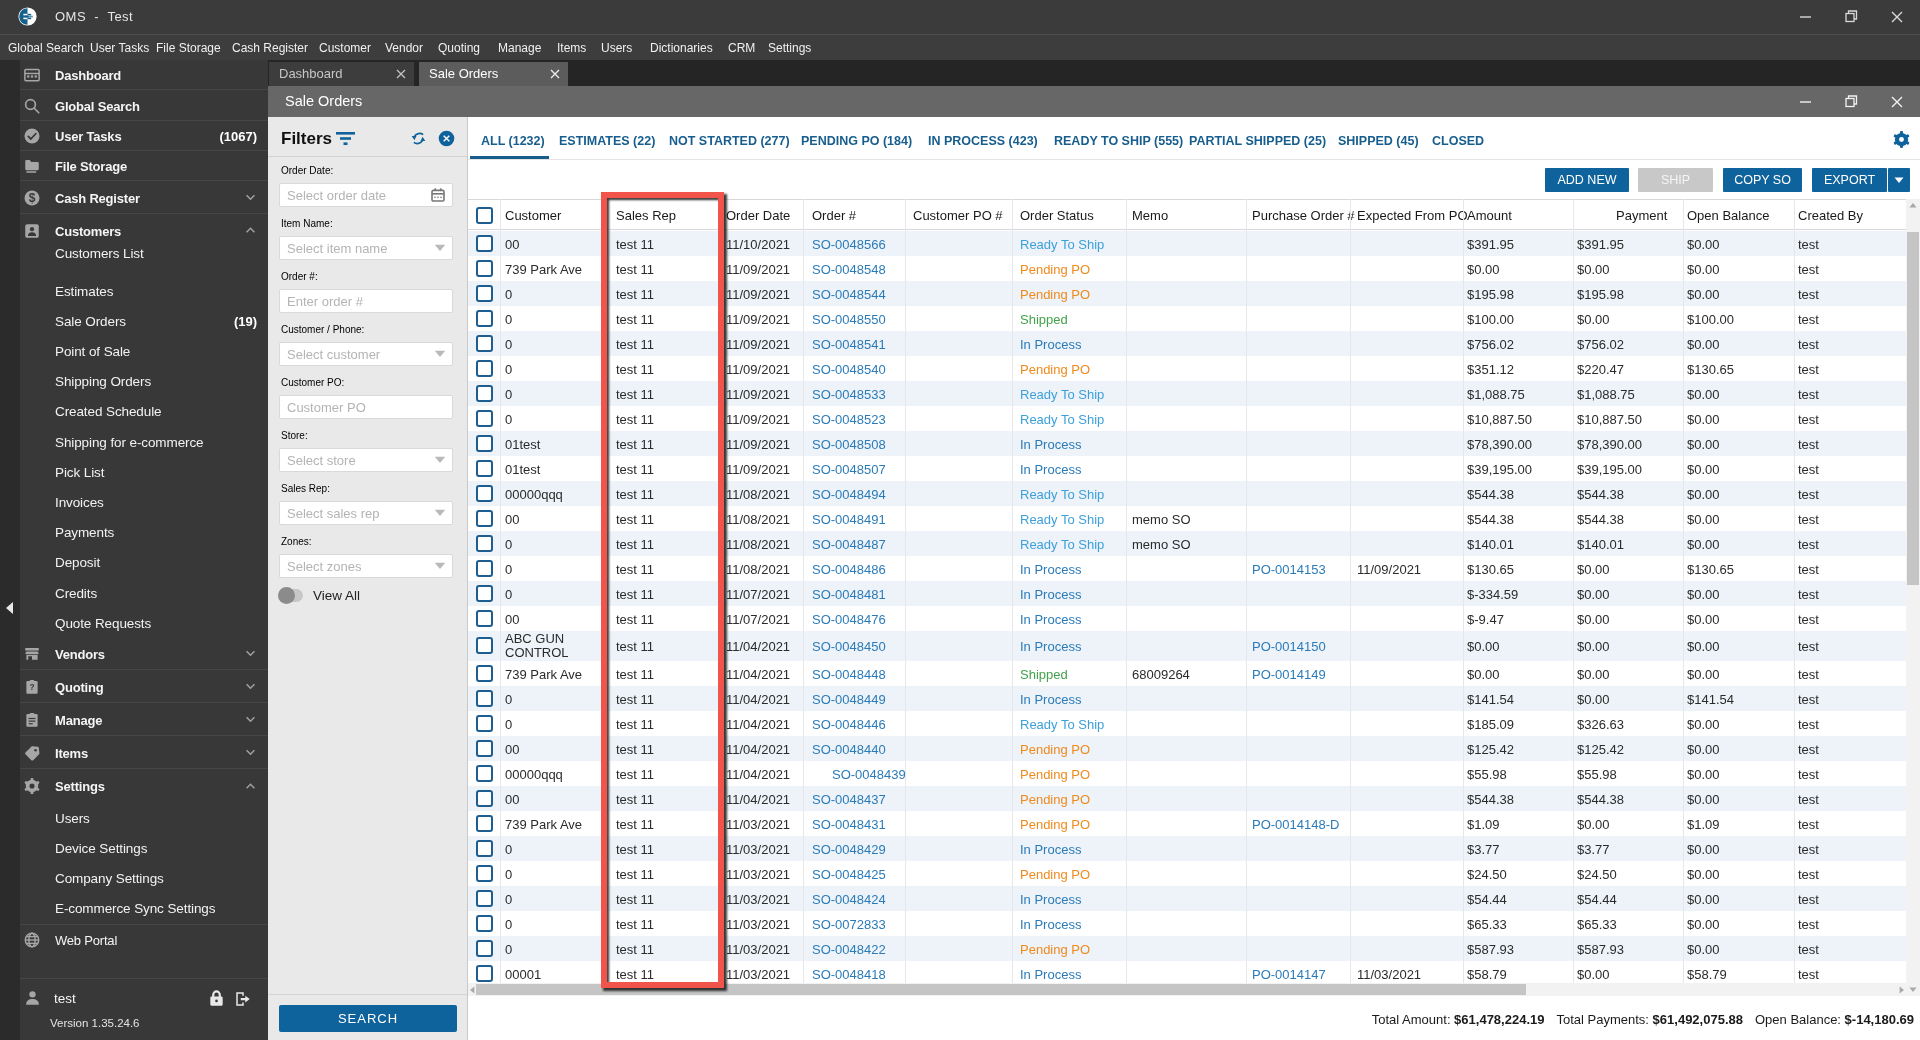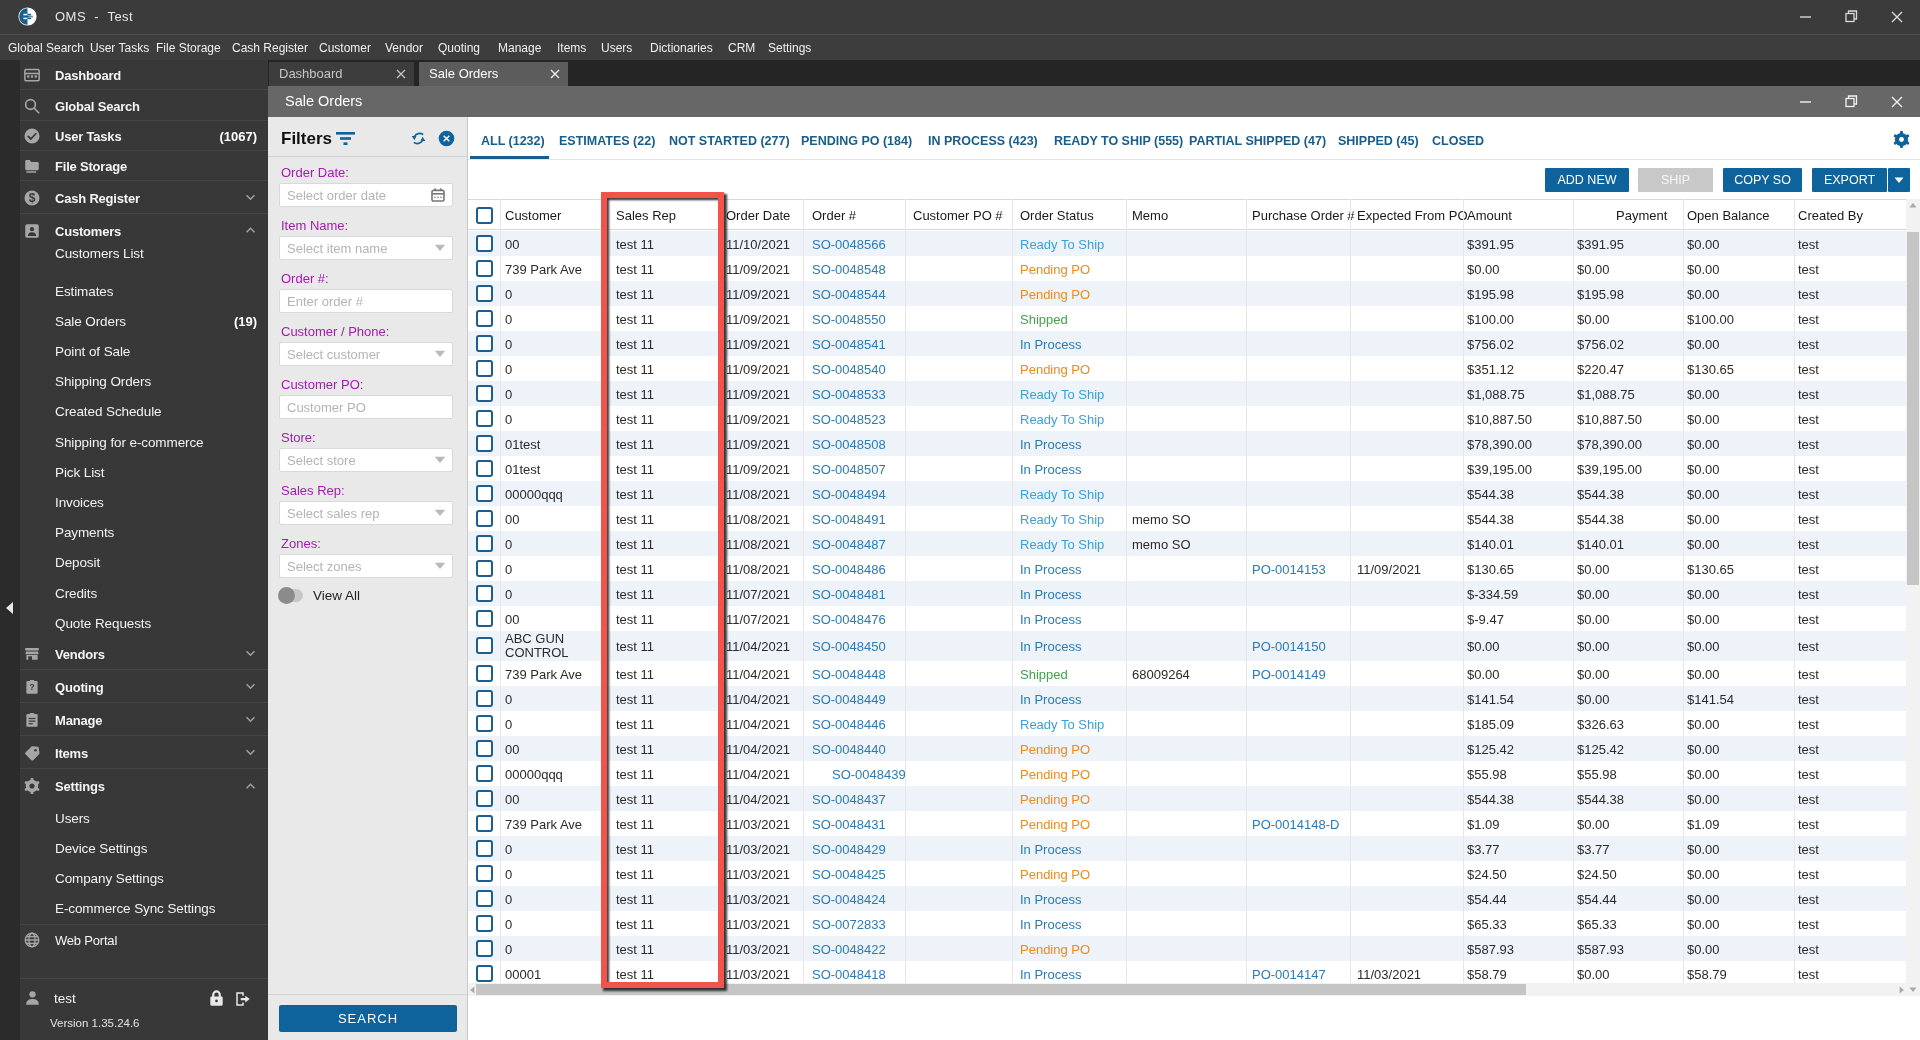--- a/index.html
+++ b/index.html
@@ -35,21 +35,21 @@
 #tabstrip { position:absolute; left:268px; top:60px; width:1652px; height:26px; background:#252525; }
 .dtab { position:absolute; top:2px; height:24px; font-size:13px; }
 #panelhdr { position:absolute; left:268px; top:86px; width:1652px; height:31px; background:#676767; }
 #panelhdr .t { position:absolute; left:17px; top:7px; color:#fff; font-size:14.5px; }
 
 
 #filters { position:absolute; left:268px; top:117px; width:200px; height:923px; background:#e9e9e9;
   border-right:1px solid #c9c9c9; }
 #fhead { position:absolute; left:13px; top:12px; color:#111; font-size:17px; font-weight:700; }
 #fsep { position:absolute; left:0; top:39px; width:199px; border-top:1px solid #d2d2d2; }
-.flab { position:absolute; left:13px; color:#a21caf; font-size:13px; }
+.flab { position:absolute; left:13px; color:#000000; font-size:10px; }
 .finp { position:absolute; left:11px; width:174px; height:24px; background:#fff;
   border:1px solid #d9d9d9; border-radius:2px; }
 .ph { position:absolute; left:7px; top:4px; color:#b4b4b4; font-size:13px; white-space:nowrap; }
 .fic { position:absolute; right:6px; top:50%; transform:translateY(-50%); }
 #toggle { position:absolute; left:11px; top:472px; width:24px; height:13px; background:#c7c7c7;
   border-radius:7px; }
 #toggle i { position:absolute; left:-1px; top:-2px; width:17px; height:17px; background:#8b8b8b;
   border-radius:50%; }
 #viewall { position:absolute; left:45px; top:471px; color:#222; font-size:13.5px; }
 #searchbtn { position:absolute; left:11px; top:888px; width:178px; height:27px; background:#0f639c;
@@ -486,21 +486,21 @@
 </div>
 
 <div id="main">
   <div id="stabs">
       <span style="left:13px">ALL (1232)</span>
       <span style="left:91px">ESTIMATES (22)</span>
       <span style="left:201px">NOT STARTED (277)</span>
       <span style="left:333px">PENDING PO (184)</span>
       <span style="left:460px">IN PROCESS (423)</span>
       <span style="left:586px">READY TO SHIP (555)</span>
-      <span style="left:721px">PARTIAL SHIPPED (47)</span>
+      <span style="left:721px">PARTIAL SHIPPED (25)</span>
       <span style="left:870px">SHIPPED (45)</span>
       <span style="left:964px">CLOSED</span>
     </div>
   <div id="underline"></div>
   <div id="tabsline"></div>
   <svg style="position:absolute;left:1424px;top:13px" width="19" height="19" viewBox="0 0 24 24">
       <g fill="#0f639c">
         <circle cx="12" cy="12" r="8.3"></circle>
         <rect x="10.15" y="1.2" width="3.7" height="5.2" rx="1.2" transform="rotate(0 12 12)"></rect>
         <rect x="10.15" y="1.2" width="3.7" height="5.2" rx="1.2" transform="rotate(60 12 12)"></rect>
@@ -933,16 +933,17 @@
   </div>
   <div id="hsb">
       <span class="th"></span>
       <svg style="position:absolute;left:1px;top:3px" width="6" height="8" viewBox="0 0 7 10">
         <path d="M6.5 0.5 L1 5 L6.5 9.5 Z" fill="#a9a9a9"></path>
       </svg>
       <svg style="position:absolute;right:1px;top:3px" width="6" height="8" viewBox="0 0 7 10">
         <path d="M0.5 0.5 L6 5 L0.5 9.5 Z" fill="#a9a9a9"></path>
       </svg>
     </div>
+  <div id="totals">Total Amount: <b>$61,478,224.19</b><span style="display:inline-block;width:12px"></span>Total Payments: <b>$61,492,075.88</b><span style="display:inline-block;width:12px"></span>Open Balance: <b>$-14,180.69</b></div>
 </div>
 
 <div id="redshadow"></div>
 <div id="redbox"></div>
 
 </body></html>

